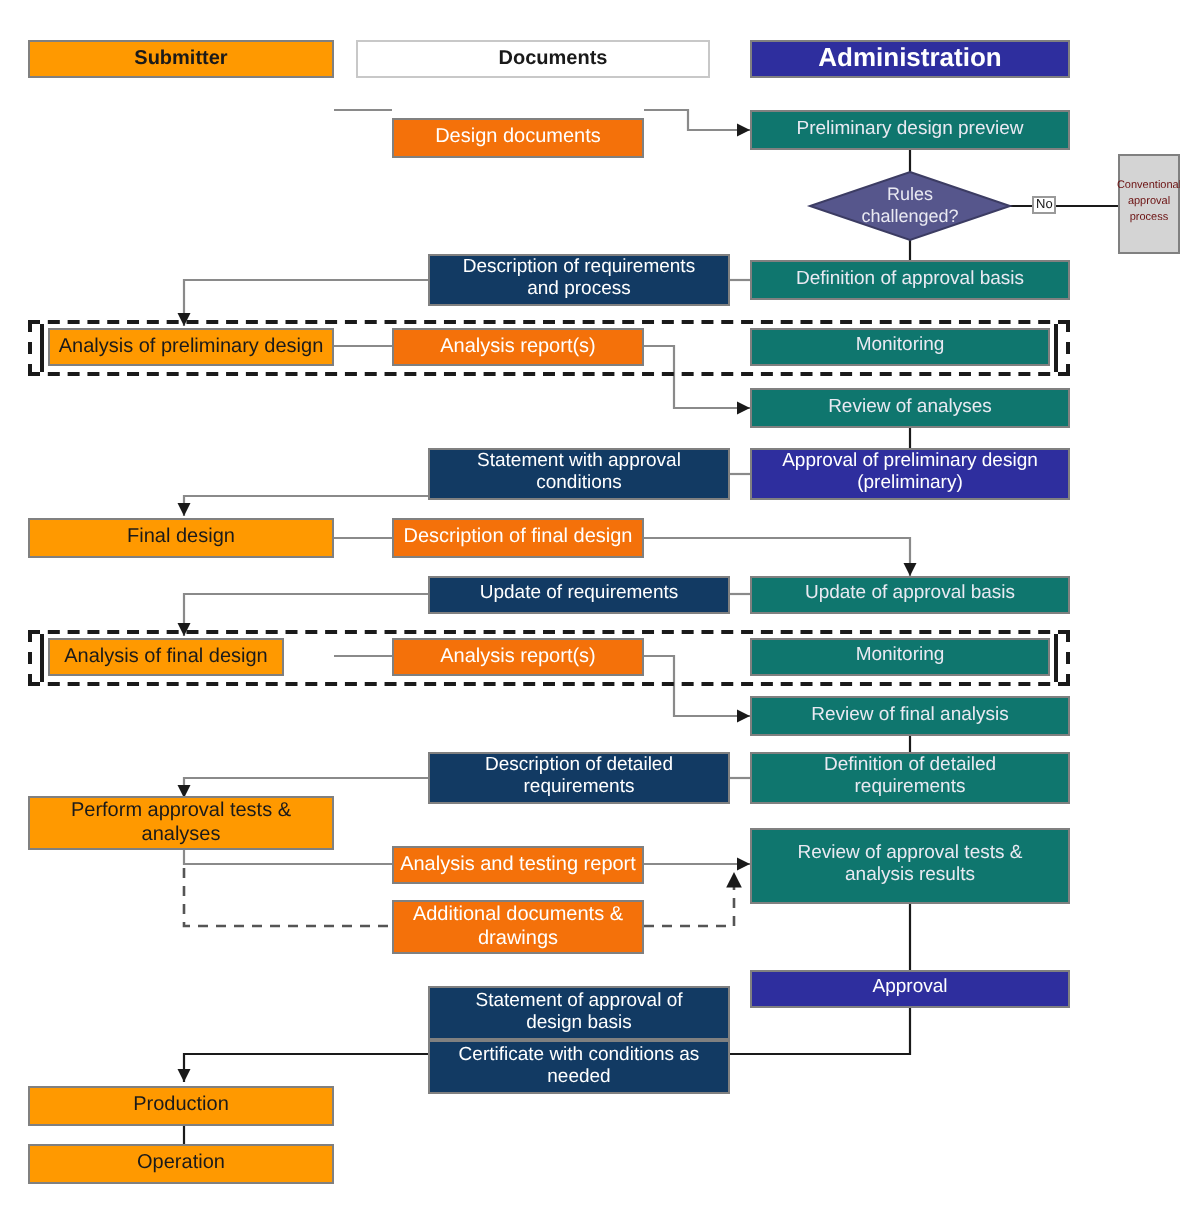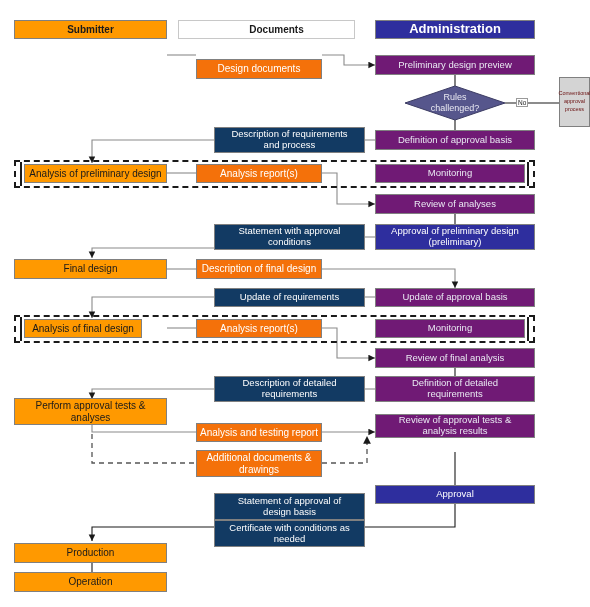--- a/index.html
+++ b/index.html
@@ -3,21 +3,21 @@
 <meta charset="utf-8">
 <style>
   html,body{margin:0;padding:0;background:#ffffff;}
   body{font-family:"Liberation Sans",sans-serif;}
   #canvas{position:relative;width:590px;height:607px;background:#ffffff;overflow:hidden;}
   .node{position:absolute;box-sizing:border-box;display:flex;align-items:center;justify-content:center;text-align:center;line-height:1.15;border:1px solid #808080;}
   .hdr{font-weight:bold;font-size:10px;}
   .t-orange{background:#FF9900;color:#1a1a1a;font-size:10px;}
   .t-orange2{background:#F4710A;color:#ffffff;font-size:10px;}
   .t-navy{background:#123A63;color:#ffffff;font-size:9.5px;}
-  .t-purple{background:#701a75;color:#e9e9f2;font-size:9.5px;}
+  .t-purple{background:#0f766e;color:#e9e9f2;font-size:9.5px;}
   .t-indigo{background:#2E2E9E;color:#ffffff;font-size:9.5px;}
   .t-white{background:#ffffff;color:#1a1a1a;padding-left:20px;}
   .t-gray{background:#D4D4D4;color:#6b1111;font-size:5.5px;line-height:1.45;}
   .diamond{position:absolute;}
   .diamond svg{display:block;overflow:visible;}
   .diamond .dlabel{position:absolute;left:0;top:0;width:100%;height:100%;display:flex;flex-direction:column;align-items:center;justify-content:center;color:#e9e9f2;font-size:9px;line-height:1.2;pointer-events:none;}
   .lbl{position:absolute;background:#ffffff;color:#1a1a1a;font-size:6.5px;border:1px solid #9a9a9a;padding:0 1px;line-height:1.1;}
   .dash{position:absolute;border:2px dashed #1a1a1a;box-sizing:border-box;background:transparent;}
   .tick{position:absolute;background:#1a1a1a;}
   svg.wires{position:absolute;left:0;top:0;width:590px;height:607px;pointer-events:none;}
@@ -178,21 +178,21 @@
 
   <div class="node t-orange" style="left:14px;top:398px;width:153px;height:27px;flex-direction:column;">
     <span>Perform approval tests &amp;</span>
     <span>analyses</span>
   </div>
   <div class="node t-orange2" style="left:196px;top:423px;width:126px;height:19px;">Analysis and testing report</div>
   <div class="node t-orange2" style="left:196px;top:450px;width:126px;height:27px;flex-direction:column;">
     <span>Additional documents &amp;</span>
     <span>drawings</span>
   </div>
-  <div class="node t-purple" style="left:375px;top:414px;width:160px;height:24px;flex-direction:column;">
+  <div class="node t-purple" style="left:375px;top:414px;width:160px;height:38px;flex-direction:column;">
     <span>Review of approval tests &amp;</span>
     <span>analysis results</span>
   </div>
 
   <div class="node t-indigo" style="left:375px;top:485px;width:160px;height:19px;">Approval</div>
 
   <div class="node t-navy" style="left:214px;top:493px;width:151px;height:27px;flex-direction:column;">
     <span>Statement of approval of</span>
     <span>design basis</span>
   </div>

